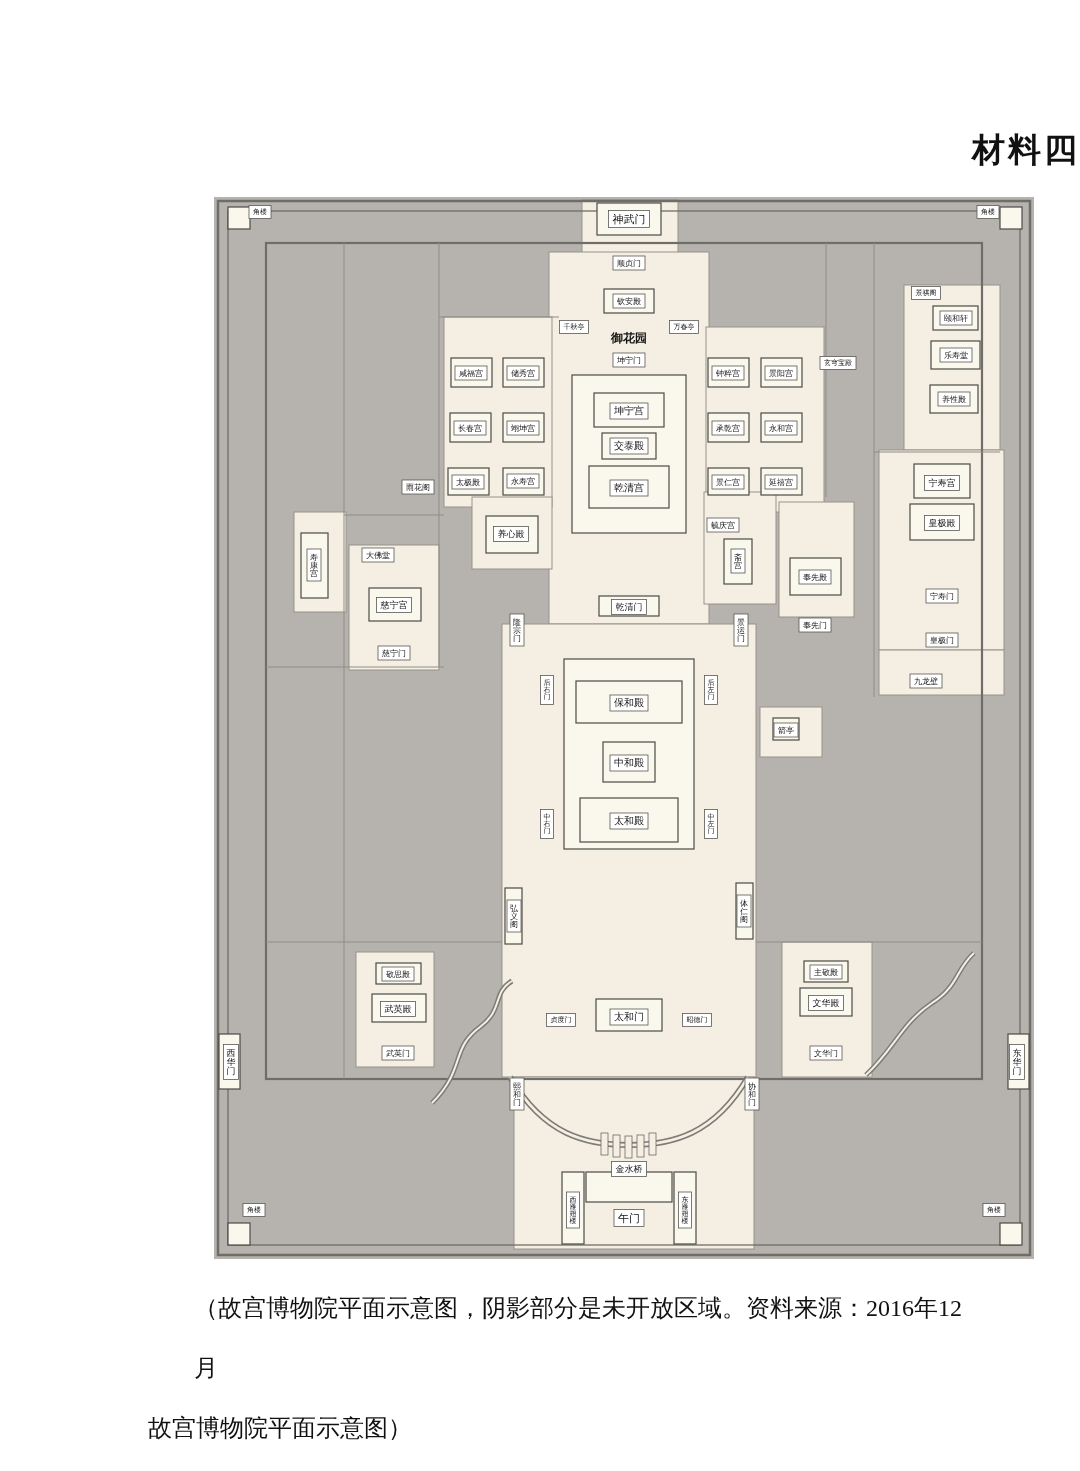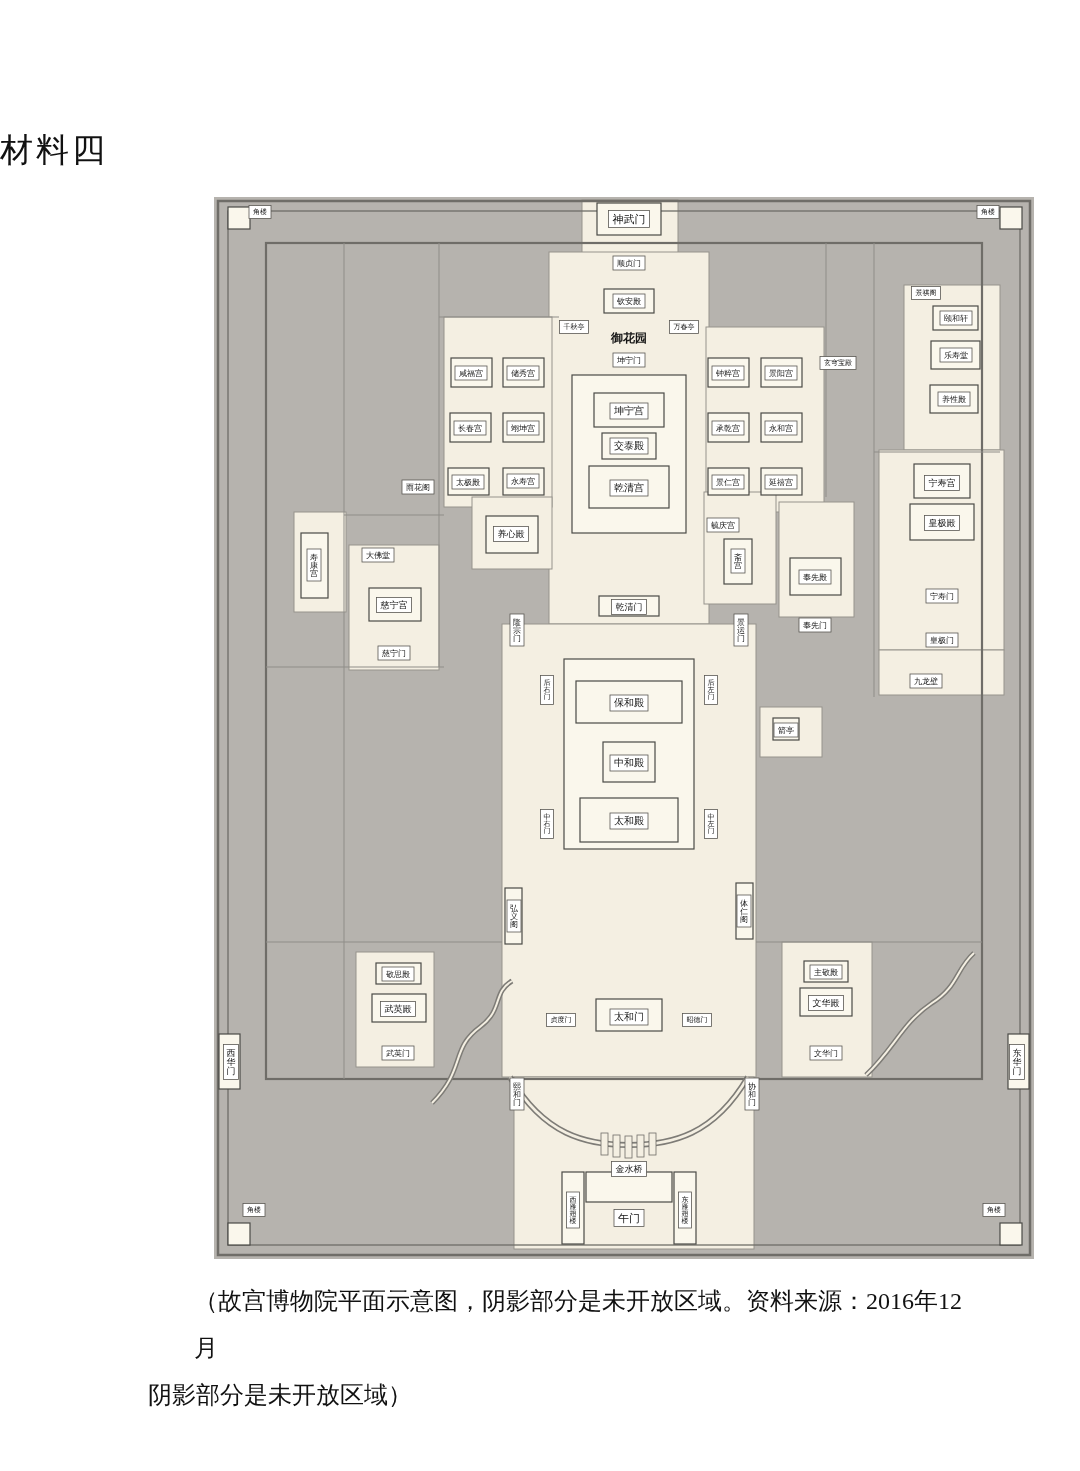--- a/index.html
+++ b/index.html
@@ -1,22 +1,22 @@
 <!DOCTYPE html>
 <html><head>
 <meta charset="utf-8">
 <style>
   *{margin:0;padding:0;box-sizing:border-box}
   html,body{background:#ffffff}
   body{position:relative;width:1080px;height:1471px;font-family:"Liberation Serif","DejaVu Serif",serif;color:#111;overflow:hidden}
-  .page-title{position:absolute;top:128px;left:0;width:100%;text-align:left;font-size:33px;font-weight:normal;letter-spacing:3px}
+  .page-title{position:absolute;top:128px;left:0;width:100%;text-align:right;font-size:33px;font-weight:bold;letter-spacing:3px}
   .map-wrap{position:absolute;left:140px;top:197px;width:968px;height:1062px}
   .map-wrap svg{display:block;width:100%;height:100%}
   .map-wrap text{font-family:"DejaVu Sans","Liberation Sans",sans-serif}
-  .caption{position:absolute;left:148px;top:1278px;width:818px;font-size:24px;line-height:47px}
+  .caption{position:absolute;left:148px;top:1278px;width:818px;font-size:24px;line-height:60px}
   .cap1{padding-left:46px}
   .page-num{position:absolute;left:938px;top:1478px;font-size:25px}
 </style>
 </head>
 <body>
 
 <div class="page-title">材料四</div>
 
 <div class="map-wrap">
   <svg id="fc-map" viewBox="0 0 820 1062">
@@ -266,16 +266,16 @@
         <rect x="29" y="1006.5" width="22" height="13" fill="#ffffff" stroke="#5a5853" stroke-width="0.8"></rect>
         <text x="40" font-size="7" fill="#141414" text-anchor="middle" font-weight="normal" y="1015.38">角楼</text>
         <rect x="769" y="1006.5" width="22" height="13" fill="#ffffff" stroke="#5a5853" stroke-width="0.8"></rect>
         <text x="780" font-size="7" fill="#141414" text-anchor="middle" font-weight="normal" y="1015.38">角楼</text>
       </g>
   </svg>
 </div>
 
 <div class="caption">
   <div class="cap1">（故宫博物院平面示意图，阴影部分是未开放区域。资料来源：2016年12月</div>
-  <div class="cap2">阴影部分是未开放区域）</div>
+  <div class="cap2">故宫博物院平面示意图）</div>
 </div>
 
 <div class="page-num">49</div>
 
 </body></html>

